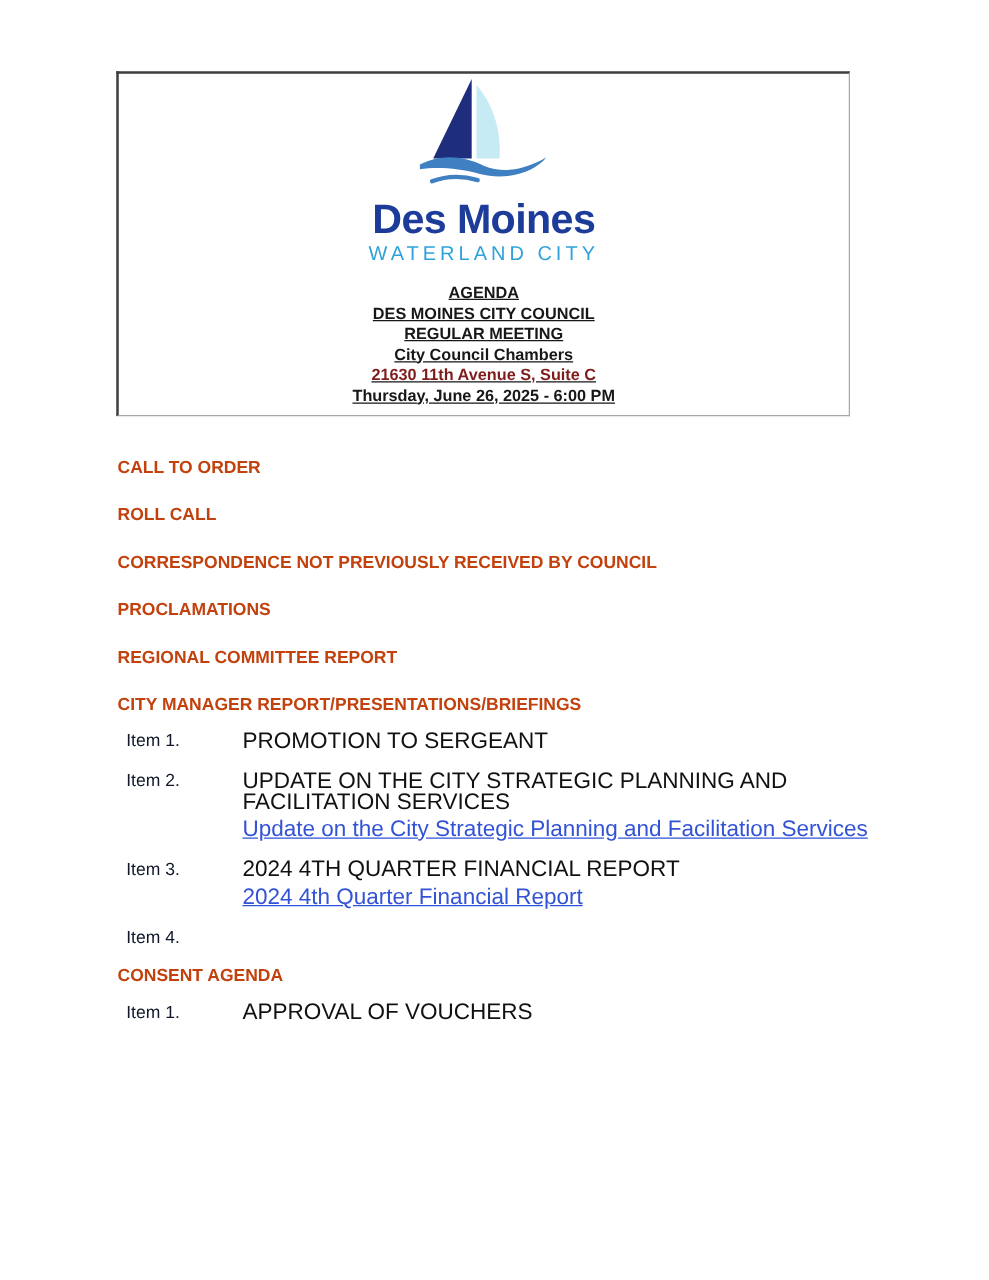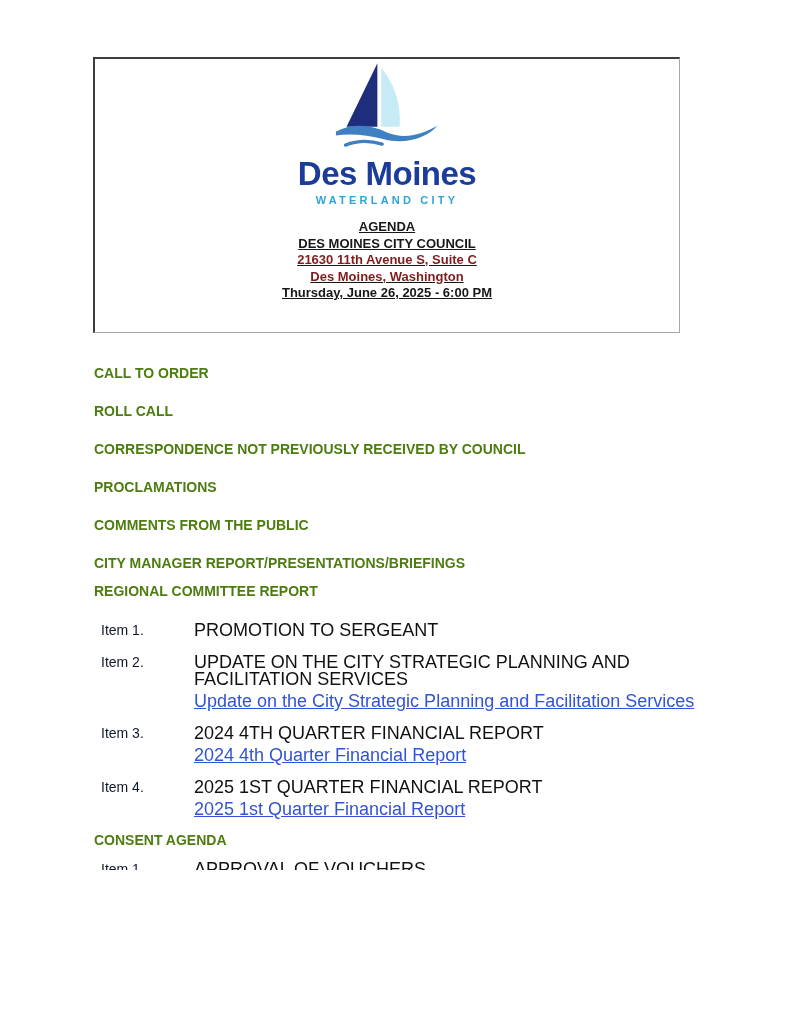--- a/index.html
+++ b/index.html
@@ -31,22 +31,22 @@
   .logo-wrap svg { width: 106px; height: 92px; display: inline-block; }
   .brand-name {
     font-size: 33px;
     font-weight: 700;
     line-height: 34px;
     color: #1d3c99;
     letter-spacing: -0.5px;
   }
   .brand-tagline {
     margin-top: 3px;
-    font-size: 11px;
-    font-weight: 700;
+    font-size: 16px;
+    font-weight: 400;
     letter-spacing: 3.2px;
     color: #2fa3d9;
   }
   .mast-lines {
     margin-top: 13px;
     font-size: 13px;
     font-weight: 700;
     line-height: 16.5px;
     color: #171717;
     text-decoration: underline;
@@ -57,21 +57,21 @@
   .agenda {
     position: absolute;
     left: 94px;
     top: 366px;
     width: 605px;
   }
   .section-heading {
     font-size: 14px;
     font-weight: 700;
     line-height: 14px;
-    color: #4d7c0f;
+    color: #c2410c;
     margin: 0 0 24px 0;
   }
   .section-heading.has-items { margin-bottom: 14px; }
   .section-heading.gap-above { }
   .item {
     display: flex;
     align-items: flex-start;
     margin-bottom: 15px;
   }
   .item-label {
@@ -122,36 +122,36 @@
 
         <path d="M 12,87 Q 30,80 50,86" stroke="#3f80c2" stroke-width="3.5" fill="none" stroke-linecap="round"></path>
       </svg>
     </div>
     <div class="brand-name">Des Moines</div>
     <div class="brand-tagline">WATERLAND CITY</div>
 
     <div class="mast-lines">
       <div class="mast-line">AGENDA</div>
       <div class="mast-line">DES MOINES CITY COUNCIL</div>
+      <div class="mast-line">REGULAR MEETING</div>
+      <div class="mast-line">City Council Chambers</div>
       <div class="mast-line gray">21630 11th Avenue S, Suite C</div>
-      <div class="mast-line gray">Des Moines, Washington</div>
       <div class="mast-line">Thursday, June 26, 2025 - 6:00 PM</div>
     </div>
   </div>
 
   <div class="agenda">
 
     <div class="section-heading">CALL TO ORDER</div>
     <div class="section-heading">ROLL CALL</div>
     <div class="section-heading">CORRESPONDENCE NOT PREVIOUSLY RECEIVED BY COUNCIL</div>
     <div class="section-heading">PROCLAMATIONS</div>
-    <div class="section-heading">COMMENTS FROM THE PUBLIC</div>
+    <div class="section-heading">REGIONAL COMMITTEE REPORT</div>
+
     <div class="section-heading has-items">CITY MANAGER REPORT/PRESENTATIONS/BRIEFINGS</div>
-
-    <div class="section-heading">REGIONAL COMMITTEE REPORT</div>
 
     <div class="item">
       <div class="item-label">Item 1.</div>
       <div class="item-body">PROMOTION TO SERGEANT</div>
     </div>
 
     <div class="item">
       <div class="item-label">Item 2.</div>
       <div class="item-body">
         <span>UPDATE ON THE CITY STRATEGIC PLANNING AND FACILITATION SERVICES</span><br>
@@ -162,24 +162,20 @@
     <div class="item">
       <div class="item-label">Item 3.</div>
       <div class="item-body">
         <span>2024 4TH QUARTER FINANCIAL REPORT</span><br>
         <a class="item-link">2024 4th Quarter Financial Report</a>
       </div>
     </div>
 
     <div class="item">
       <div class="item-label">Item 4.</div>
-      <div class="item-body">
-        <span>2025 1ST QUARTER FINANCIAL REPORT</span><br>
-        <a class="item-link">2025 1st Quarter Financial Report</a>
-      </div>
     </div>
 
     <div class="section-heading has-items gap-above">CONSENT AGENDA</div>
 
     <div class="item">
       <div class="item-label">Item 1.</div>
       <div class="item-body">APPROVAL OF VOUCHERS</div>
     </div>
 
   </div>

